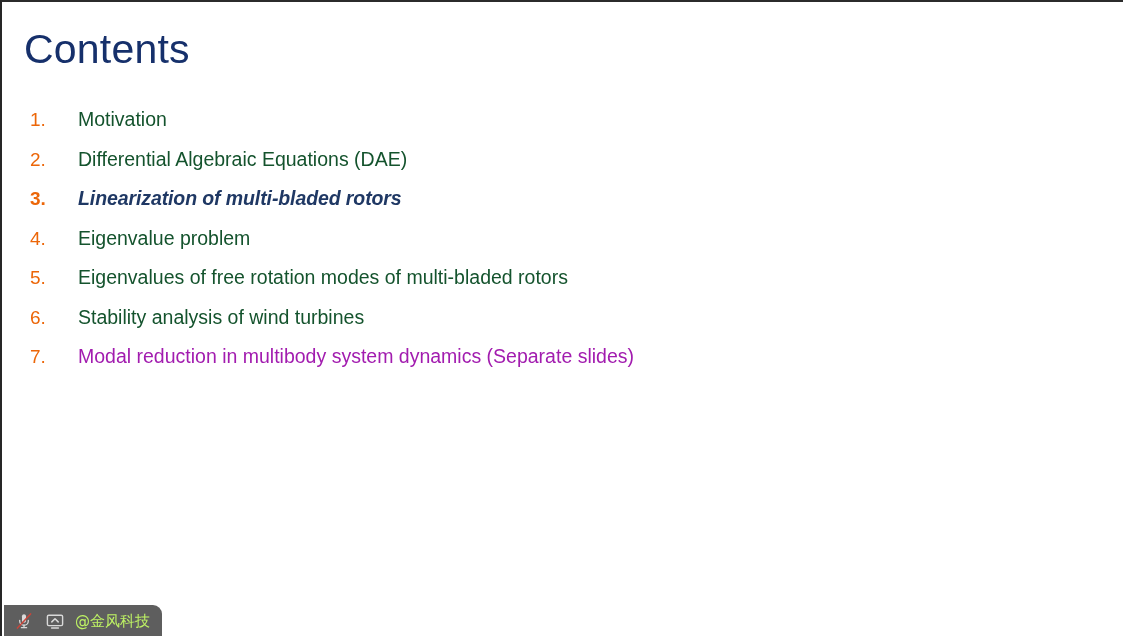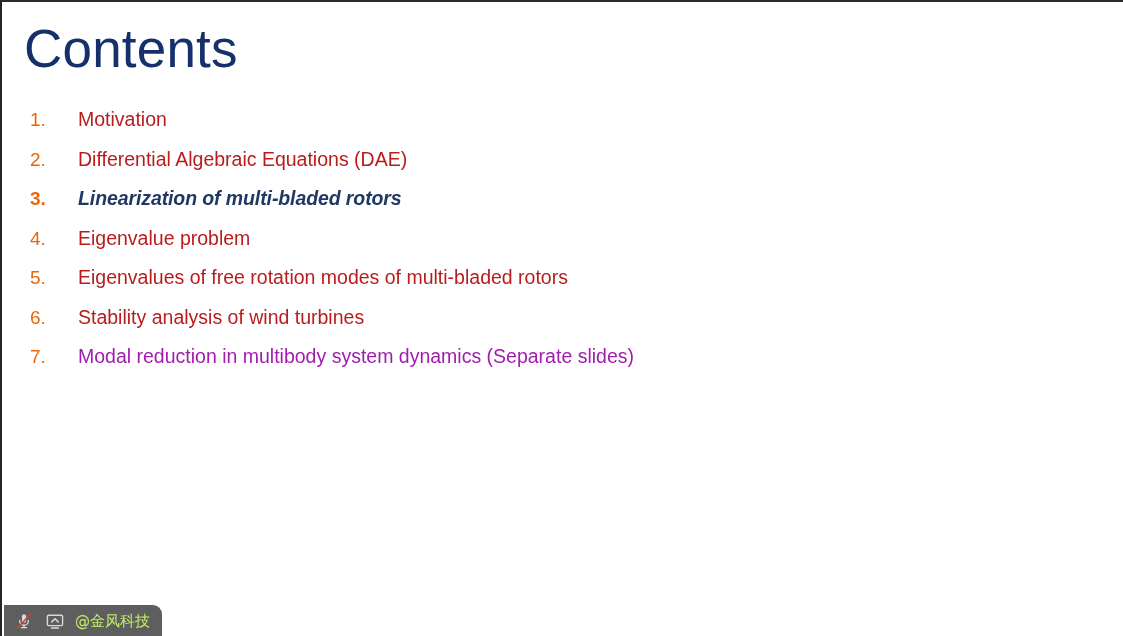--- a/index.html
+++ b/index.html
@@ -22,21 +22,21 @@
     box-sizing: border-box;
     border-left: 2px solid #262626;
     border-top: 2px solid #2b2b2b;
     overflow: hidden;
   }
 
   #slide-title {
     position: absolute;
     left: 22px;
     top: 22px;
-    font-size: 53px;
+    font-size: 41px;
     line-height: 50px;
     color: #16306b;
     font-weight: 400;
     letter-spacing: 0.2px;
     white-space: nowrap;
   }
 
   #contents-list {
     position: absolute;
     left: 28px;
@@ -60,21 +60,21 @@
     font-size: 19px;
     color: #ec6608;
     font-weight: 400;
     line-height: 26px;
   }
 
   .item-label {
     flex: 0 0 auto;
     font-size: 19.5px;
     line-height: 26px;
-    color: #b91c1c;
+    color: #14532d;
     font-weight: 400;
   }
 
   .contents-item.is-current .item-num,
   .contents-item.is-current .item-label {
     font-weight: bold;
   }
   .contents-item.is-current .item-label {
     color: #1f3864;
     letter-spacing: -0.1px;

